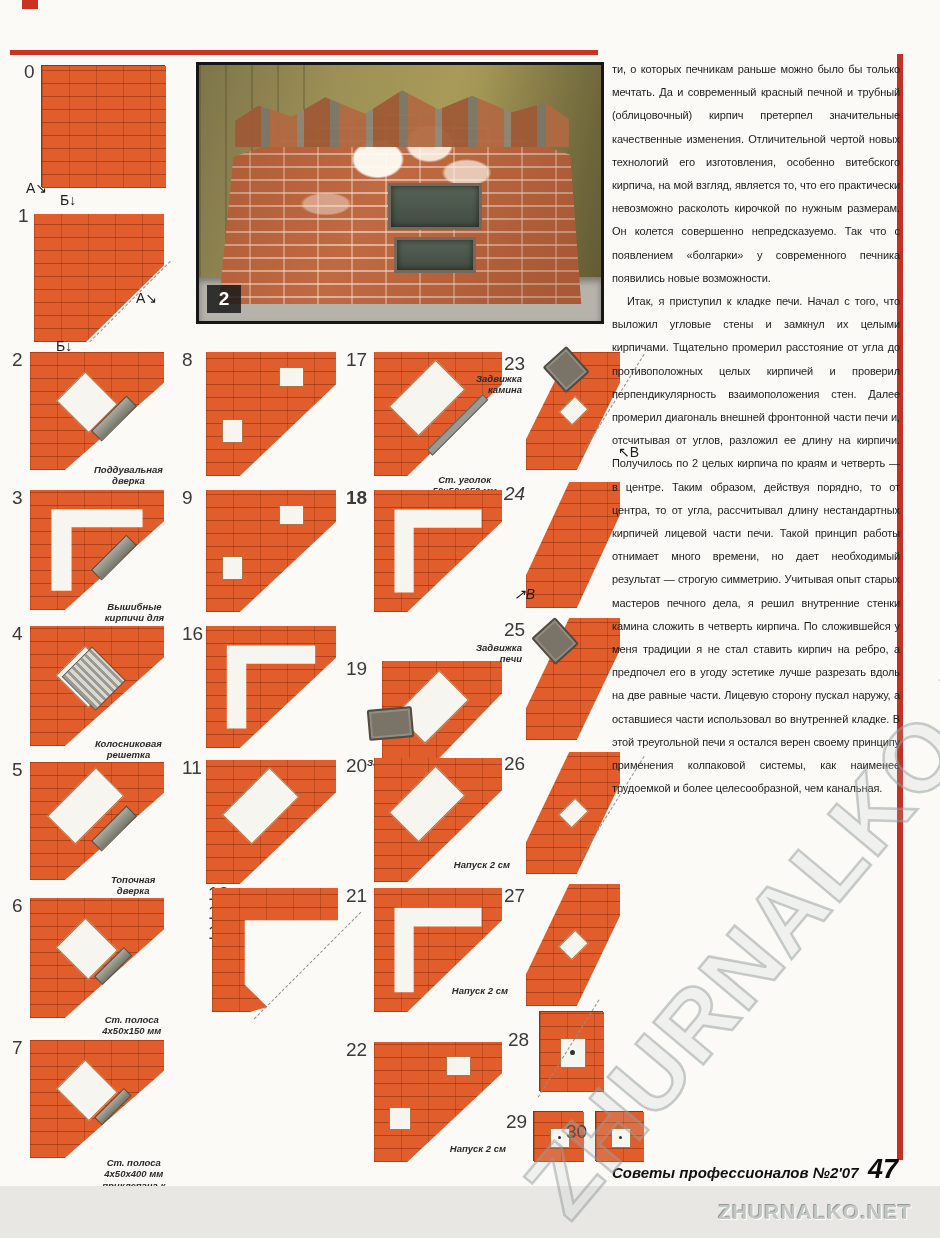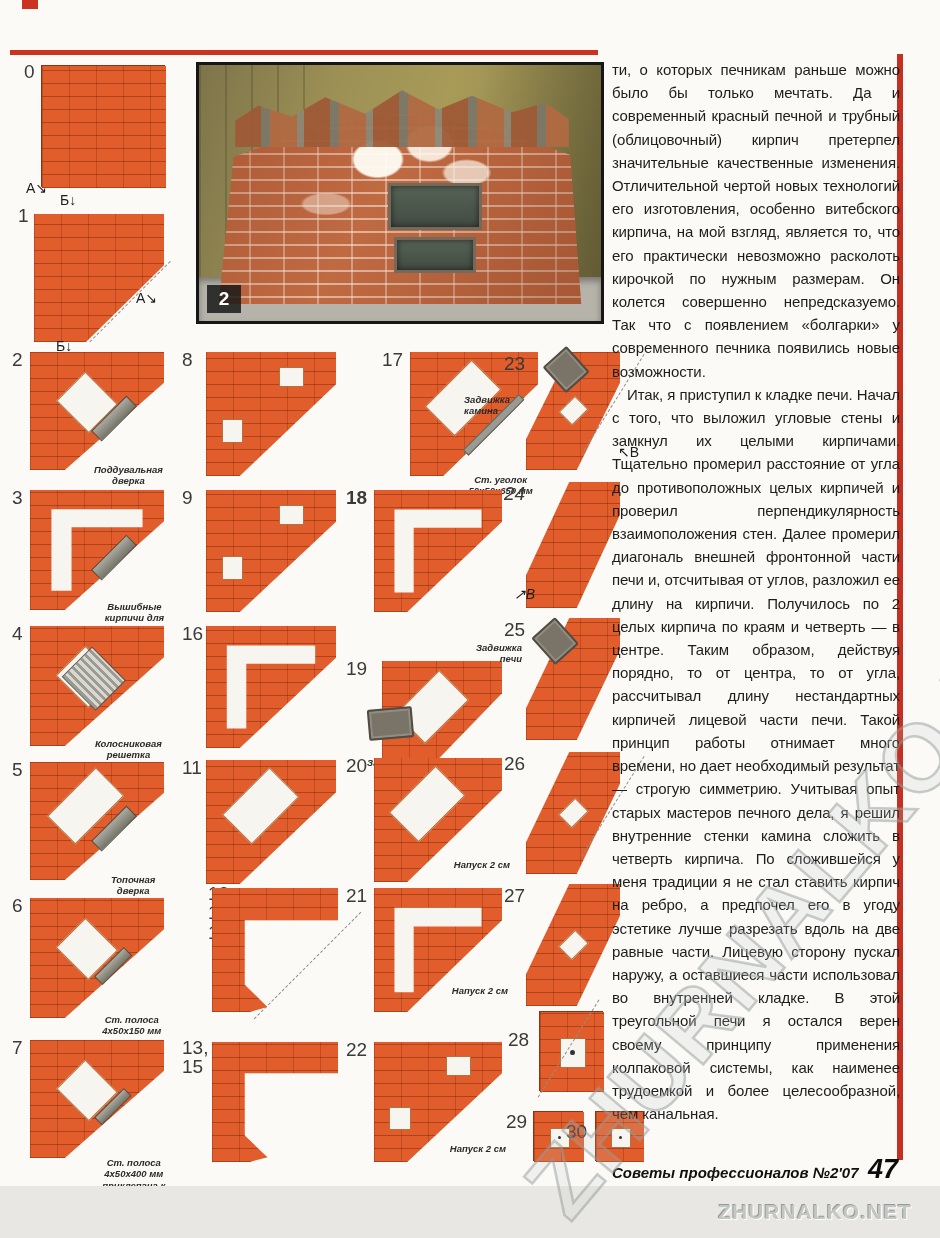--- a/index.html
+++ b/index.html
@@ -60,21 +60,21 @@
   .f-door,.f-strip{background:linear-gradient(#aaaaa1,#757568);border:1px solid #4f4f47;}
   .f-grate{background:repeating-linear-gradient(0deg,#9b9b93 0 3px,#d8d8d0 3px 6px);border:1px solid #555;}
   .f-angle{background:#9a9a92;border:1px solid #61615a;}
   .f-damper{background:#7a7468;border:2px solid #514c44;border-radius:2px;box-shadow:inset 0 0 0 2px #938d80;}
   .ghost{position:absolute;height:0;border-top:1.6px dashed #8f8f8f;}
   .dlabel{position:absolute;font-style:italic;font-weight:600;font-size:9.5px;line-height:1.18;color:#2b2b2b;text-align:center;}
   .dmark{position:absolute;font-size:14px;color:#1d1d1d;}
 
   
   .textcol{position:absolute;left:612px;top:58px;width:288px;color:#1d1d1d;z-index:2;}
-  .textcol p{margin:0;font-size:15px;line-height:23.2px;text-align:justify;letter-spacing:-.1px;}
+  .textcol p{margin:0;font-size:11px;line-height:23.2px;text-align:justify;letter-spacing:-.1px;}
   .textcol p.indent{text-indent:15px;}
 
   
   .footer{position:absolute;left:612px;top:1154px;width:286px;display:flex;justify-content:space-between;align-items:baseline;z-index:3;}
   .journal{font-size:15px;font-weight:bold;font-style:italic;color:#101010;}
   .pageno{font-size:27px;font-weight:bold;font-style:italic;color:#0c0c0c;}
 
   
   .scanstrip{position:absolute;left:0;top:1186px;width:100%;height:52px;background:#e8e7e3;}
   .wm-diag{position:absolute;left:420px;top:880px;width:700px;text-align:center;transform:rotate(-50deg);
@@ -190,26 +190,21 @@
           <div class="hole" style="left: 16%; top: 20%; width: 50%; height: 32%; transform: rotate(-45deg);"></div>
         </div>
       </div>
       <div class="diagram" style="left: 212px; top: 888px; width: 126px; height: 124px;">
         <span class="dnum" style="left: -30px; top: -4px; margin-left: 26px;">12,
 14,
 16</span>
         <div class="shape sh-l"></div>
         <div class="ghost" style="left: 16%; top: 62%; width: 120%; transform: rotate(-45deg);"></div>
       </div>
-      <div class="diagram" style="left: 212px; top: 1042px; width: 126px; height: 120px;">
-        <span class="dnum" style="left: -30px; top: -4px;">13,
-15</span>
-        <div class="shape sh-l"></div>
-      </div>
-      <div class="diagram" style="left: 374px; top: 352px; width: 128px; height: 124px; margin-left: 36px;">
+      <div class="diagram" style="left: 374px; top: 352px; width: 128px; height: 124px;">
         <span class="dnum" style="left: -28px; top: -2px;">17</span>
         <div class="shape sh-corner">
           <div class="hole" style="left: 16%; top: 20%; width: 50%; height: 32%; transform: rotate(-45deg);"></div>
         </div>
         <div class="fixture f-angle" style="left: 34%; top: 56%; width: 60%; height: 4.5%; transform: rotate(-45deg);"></div>
         <div class="dlabel" style="right: -10px; bottom: -20px; width: 74%;">Ст. уголок 50х50х650 мм</div>
       </div>
       <div class="diagram" style="left: 374px; top: 490px; width: 128px; height: 122px;">
         <span class="dnum" style="left: -28px; top: -2px; font-weight: bold;">18</span>
         <div class="shape sh-corner">
@@ -246,21 +241,21 @@
         </div>
         <div class="dlabel" style="right: -4px; bottom: 8px; white-space: nowrap;">Напуск 2 см</div>
       </div>
       <div class="diagram" style="left: 526px; top: 352px; width: 94px; height: 118px;">
         <span class="dnum" style="left: -22px; top: 2px;">23</span>
         <div class="shape sh-diag">
           <div class="hole" style="left: 40%; top: 40%; width: 18%; height: 18%; transform: rotate(45deg);"></div>
         </div>
         <div class="fixture f-damper" style="left: 26%; top: 0%; width: 30%; height: 26%; transform: rotate(-42deg);"></div>
         <div class="ghost" style="left: 30%; top: 44%; width: 125%; transform: rotate(-58deg);"></div>
-        <div class="dlabel" style="left: -62px; top: 42px; width: 58px; text-align: left;">Задвижка камина</div>
+        <div class="dlabel" style="left: -62px; top: 21px; width: 58px; text-align: right;">Задвижка камина</div>
         <span class="dmark" style="left: 92px; top: 92px;">↖В</span>
       </div>
       <div class="diagram" style="left: 526px; top: 482px; width: 94px; height: 126px; font-style: italic;">
         <span class="dnum" style="left: -22px; top: 2px;">24</span>
         <div class="shape sh-diag"></div>
         <span class="dmark" style="left: -12px; top: 104px;">↗В</span>
       </div>
       <div class="diagram" style="left: 526px; top: 618px; width: 94px; height: 122px;">
         <span class="dnum" style="left: -22px; top: 2px;">25</span>
         <div class="shape sh-diag"></div>

